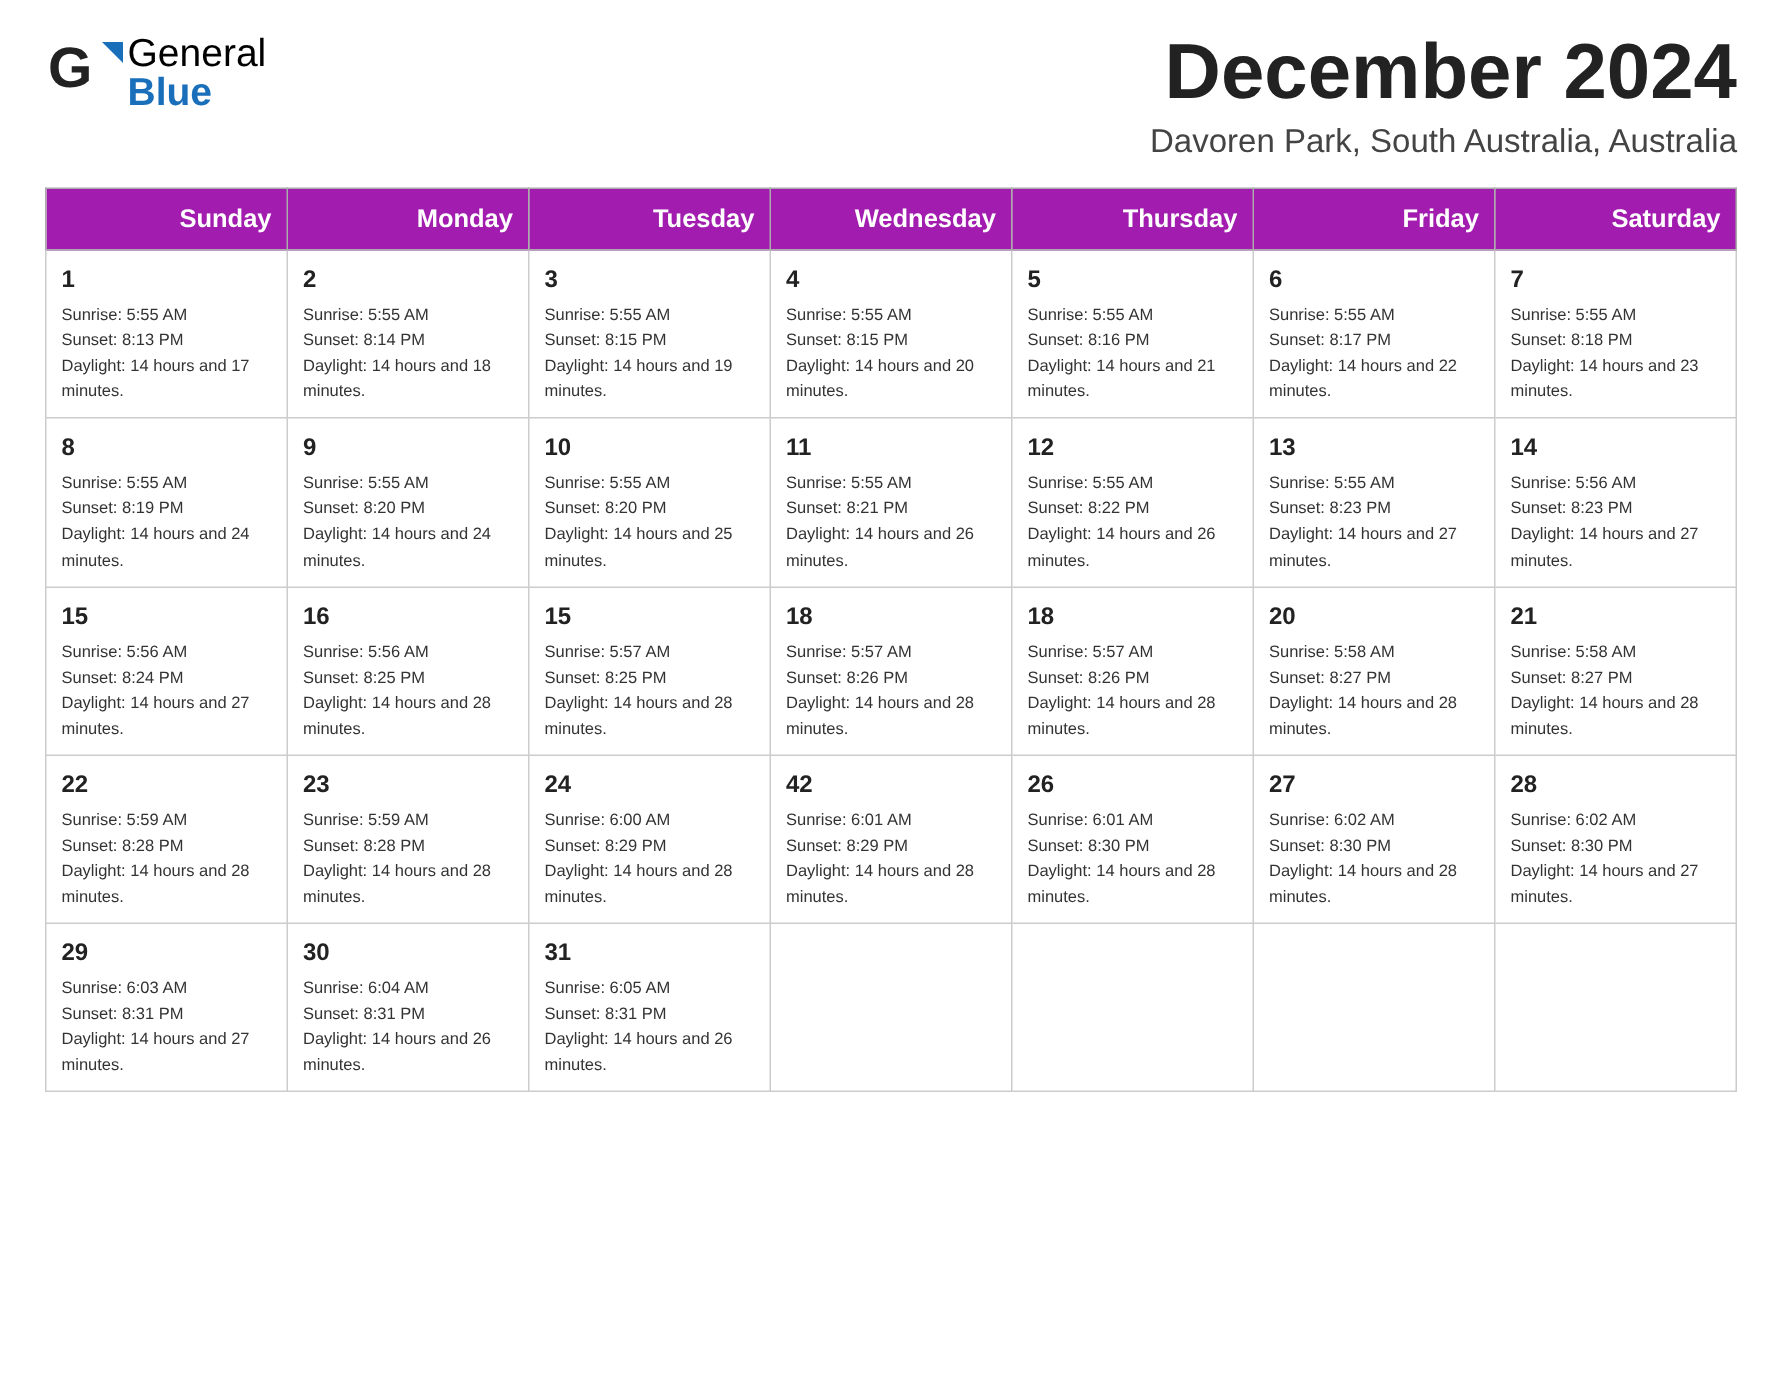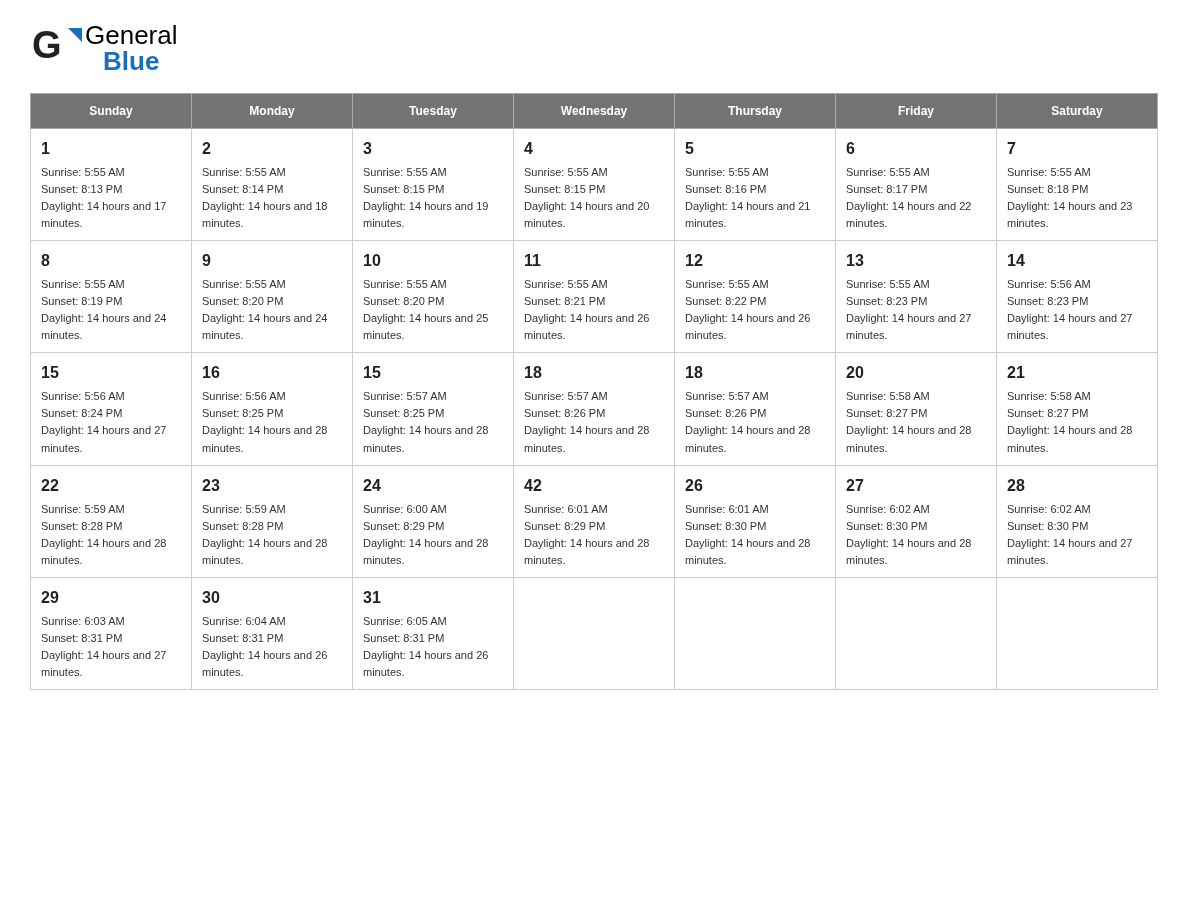--- a/index.html
+++ b/index.html
@@ -35,26 +35,26 @@
       font-size: 22px;
       color: #444;
       margin-top: 4px;
     }
     .calendar {
       width: 100%;
       border-collapse: collapse;
       border: 1px solid #aaa;
     }
     .calendar th {
-      background-color: #737373;
+      background-color: #a21caf;
       color: #fff;
-      font-size: 12px;
+      font-size: 17px;
       font-weight: bold;
       padding: 10px 10px;
-      text-align: center;
+      text-align: right;
       border: 1px solid #aaa;
     }
     .calendar td {
       vertical-align: top;
       border: 1px solid #ccc;
       padding: 8px 10px;
       width: 14.28%;
       height: 105px;
       font-size: 13px;
       color: #222;
@@ -89,25 +89,27 @@
     <div class="logo-container">
 
       <svg width="55" height="55" viewBox="0 0 55 55">
 
         <text x="2" y="38" font-family="Arial" font-size="38" font-weight="bold" fill="#222">G</text>
 
         <polygon points="38,8 52,8 52,22" fill="#1a6fbb"></polygon>
       </svg>
       <div>
         <div style="font-size:26px; font-weight:normal; color:#000000; line-height:1;">General</div>
-        <div style="font-size:26px; font-weight:bold; color:#1a6fbb; line-height:1;text-align:center;">Blue</div>
+        <div style="font-size:26px; font-weight:bold; color:#1a6fbb; line-height:1;">Blue</div>
       </div>
     </div>
   </div>
   <div class="title-block">
+    <div class="month-title">December 2024</div>
+    <div class="location-title">Davoren Park, South Australia, Australia</div>
   </div>
 </div>
 
 <table class="calendar">
   <thead>
     <tr>
       <th>Sunday</th>
       <th>Monday</th>
       <th>Tuesday</th>
       <th>Wednesday</th>

